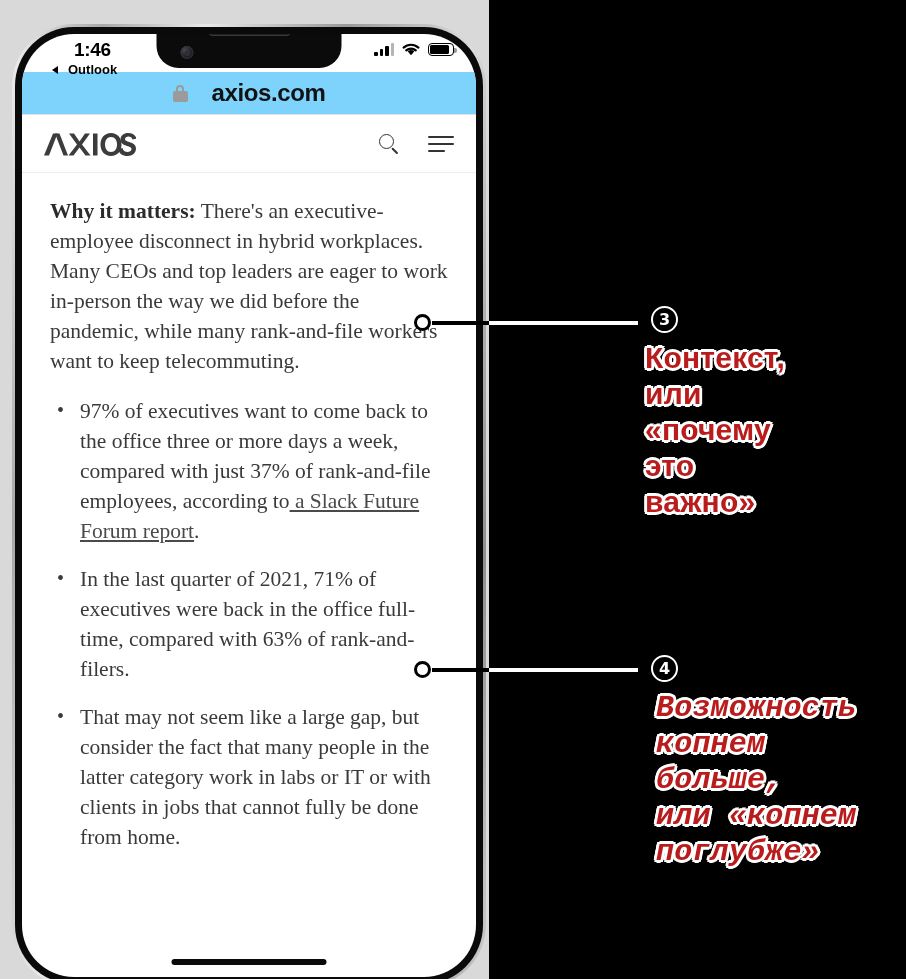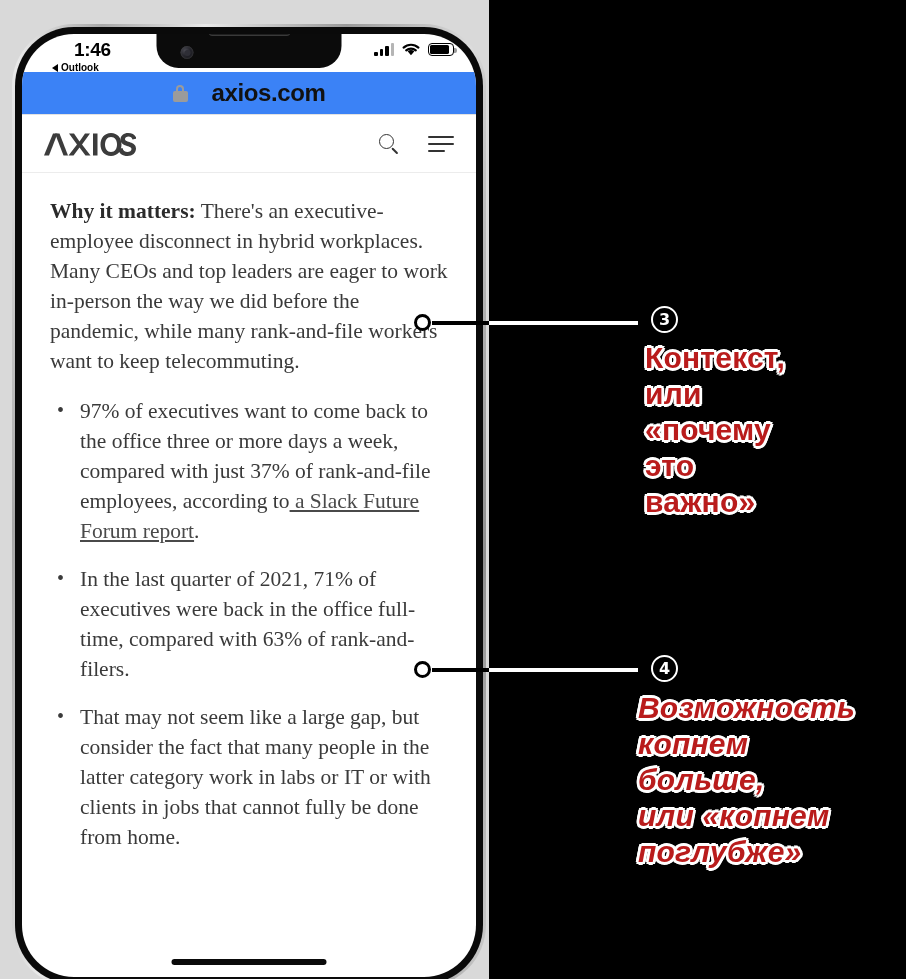--- a/index.html
+++ b/index.html
@@ -72,22 +72,22 @@
   .statusbar {
     position:absolute; top:0; left:0; width:100%; height:38px;
     z-index:10;
   }
   .clock {
     position:absolute; left:52px; top:5px;
     font-size:19px; font-weight:bold; color:#000; letter-spacing:-0.3px;
   }
   .back-app {
     position:absolute; left:30px; top:28px;
-    font-size:10px; font-weight:bold; color:#000;
-    display:flex; align-items:center; gap:3px;justify-content:center;
+    font-size:13px; font-weight:bold; color:#000;
+    display:flex; align-items:center; gap:10px;justify-content:center;
   }
   .tri-left {
     width:0; height:0; border-top:4.5px solid transparent;
     border-bottom:4.5px solid transparent; border-right:6px solid #000;
   }
   .status-right {
     position:absolute; right:22px; top:8px;
     display:flex; align-items:center; gap:7px;
   }
   .bars { display:flex; align-items:flex-end; gap:2px; height:12px; }
@@ -103,21 +103,21 @@
   .battery:after {
     content:""; position:absolute; right:-3.6px; top:4px;
     width:2.2px; height:5px; background:#9a9a9a; border-radius:0 2px 2px 0;
   }
   .battery span { display:block; height:100%; width:86%; background:#000; border-radius:1.6px; }
 
   
   .urlbar {
     position:absolute; top:38px; left:0; width:100%; height:43px;
     display:flex; align-items:center; justify-content:center; gap:24px;
-    background:#3b82f6; border-bottom:1px solid #e2e2e2;
+    background:#7dd3fc; border-bottom:1px solid #e2e2e2;
   }
   .lock-icon { position:relative; width:15px; height:17px; }
   .lock-icon .shackle {
     position:absolute; left:3.2px; top:0; width:8.6px; height:8px;
     border:2.4px solid #9b9b9b; border-bottom:none;
     border-radius:5px 5px 0 0;
   }
   .lock-icon .body {
     position:absolute; left:0; bottom:0; width:15px; height:10.5px;
     background:#9b9b9b; border-radius:2px;
@@ -325,21 +325,21 @@
       <div>или «почему</div>
       <div>это важно»</div>
     </div>
   </div>
 
   <div class="callout">
     <div class="leader-black" style="left:432px; top:668px; width:70px;"></div>
     <div class="leader-white" style="left:489px; top:668px; width:149px;"></div>
     <div class="leader-dot" style="left:414px; top:661px;"></div>
     <div class="callout-num" style="left:651px; top:655px;">4</div>
-    <div class="callout-text italic" style="left:638px; top:690px;">
+    <div class="callout-text italic" style="left:656px; top:690px;font-family:Liberation Mono, monospace;">
       <div>Возможность</div>
       <div>копнем больше,</div>
       <div>или «копнем</div>
       <div>поглубже»</div>
     </div>
   </div>
 
 </div>
 
 </body></html>

